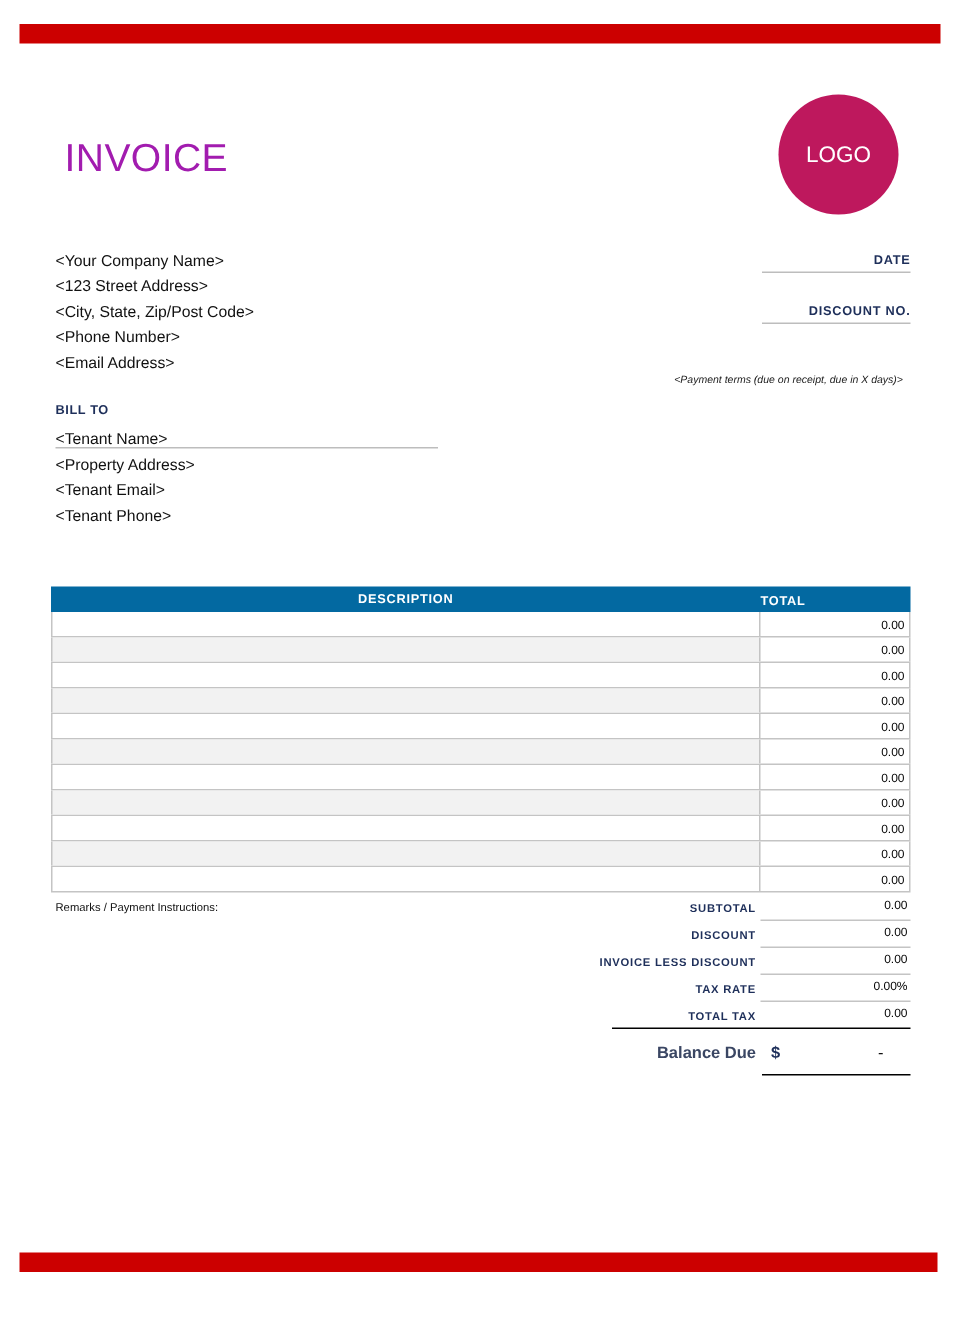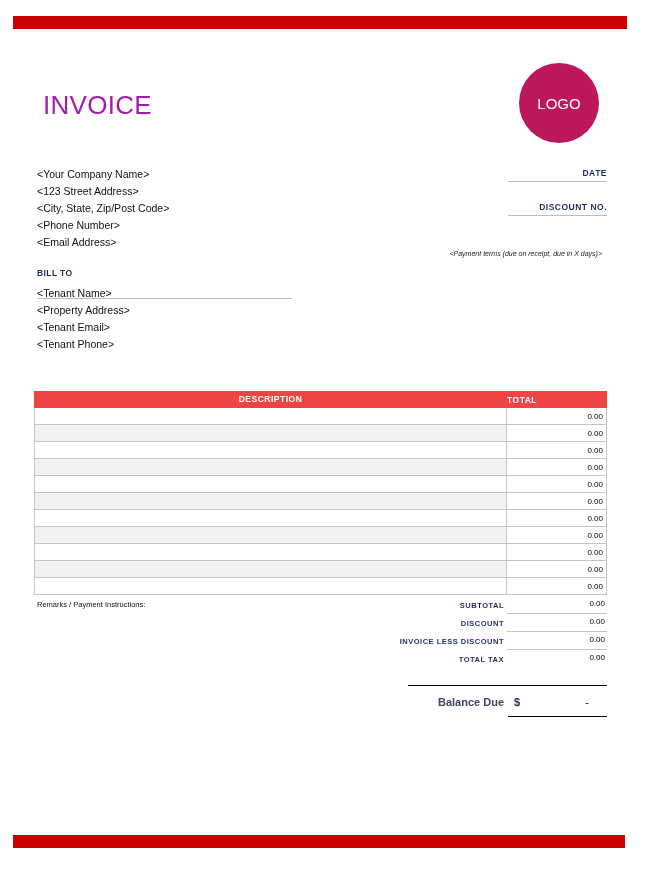--- a/index.html
+++ b/index.html
@@ -23,21 +23,21 @@
   .meta-label.date { top: 168px; }
   .meta-label.inv { top: 202px; }
 
   .terms { position: absolute; right: 49px; top: 250px; font-size: 7px; font-style: italic; color: #222; }
 
   .billto-head { position: absolute; left: 37px; top: 268px; width: 255px; font-size: 8.5px; font-weight: bold; color: #1e2f5a;
                  border-bottom: 1px solid #bdbdbd; padding-bottom: 20px; letter-spacing: 0.4px; }
   .billto-lines { position: absolute; left: 37px; top: 285px; }
 
   .table { position: absolute; left: 34px; top: 391px; width: 573px; }
-  .thead { display: flex; height: 17px; background: #ef4444; color: #fff; font-size: 8.5px; font-weight: bold; letter-spacing: 0.5px; }
+  .thead { display: flex; height: 17px; background: #0369a1; color: #fff; font-size: 8.5px; font-weight: bold; letter-spacing: 0.5px; }
   .thead .c-desc { width: 473px; text-align: center; line-height: 17px; }
   .thead .c-total { width: 100px; text-align: left; line-height: 18px; }
   .row { display: flex; height: 17px; border-bottom: 1px solid #c4c4c4; }
   .row .c-desc { width: 473px; border-left: 1px solid #c4c4c4; border-right: 1px solid #c4c4c4; }
   .row.alt .c-desc { background: #f2f2f2; }
   .row .c-total { width: 100px; border-right: 1px solid #c4c4c4; text-align: right; padding-right: 3px; font-size: 8px; line-height: 17px; }
 
   .remarks { position: absolute; left: 37px; top: 600px; font-size: 7.5px; color: #111; }
 
   .summary { position: absolute; left: 380px; top: 596px; width: 227px; }
@@ -145,20 +145,24 @@
   </div>
   <div class="srow">
     <div class="lbl">DISCOUNT</div>
     <div class="val">0.00</div>
   </div>
   <div class="srow">
     <div class="lbl">INVOICE LESS DISCOUNT</div>
     <div class="val">0.00</div>
   </div>
   <div class="srow">
+    <div class="lbl">TAX RATE</div>
+    <div class="val">0.00%</div>
+  </div>
+  <div class="srow">
     <div class="lbl">TOTAL TAX</div>
     <div class="val">0.00</div>
   </div>
 </div>
 
 <div class="sep"></div>
 <div class="balance">
   <div class="lbl">Balance Due</div>
   <div class="cur">$</div>
   <div class="amt">-</div>

